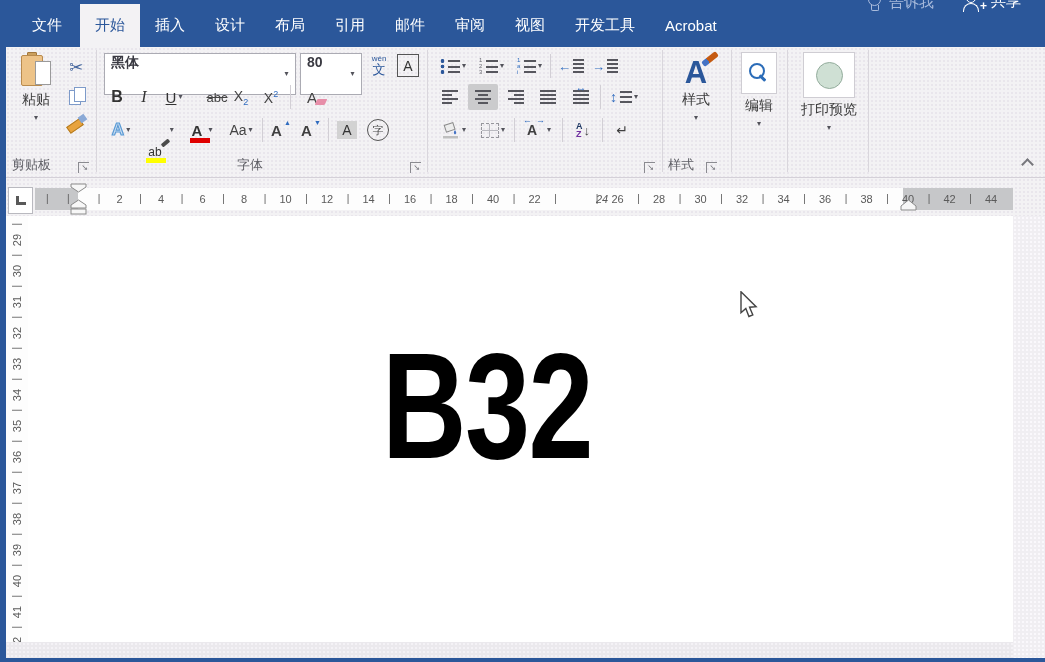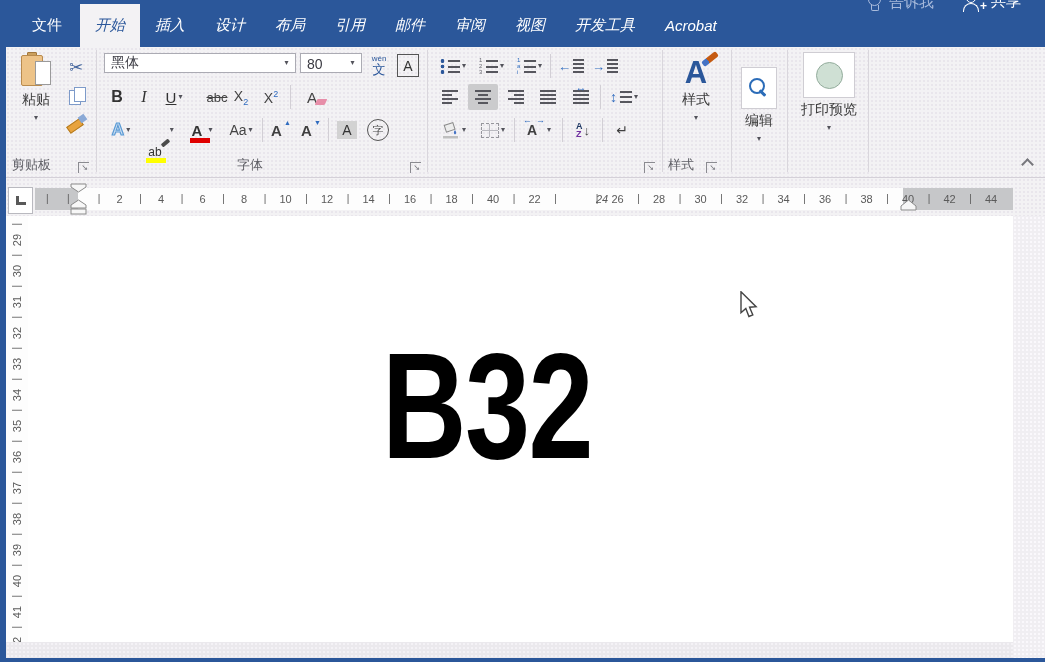--- a/index.html
+++ b/index.html
@@ -49,21 +49,21 @@
   .clip .page { position:absolute; right:0; top:9px; width:16px; height:24px; background:#fff; border:1px solid #9a9a9a; }
   .scissors { font-size:17px; color:#41639c; }
   .copyico { position:relative; width:18px; height:18px; }
   .copyico::before { content:""; position:absolute; left:1px; top:4px; width:10px; height:13px; background:#fff; border:1px solid #7d9ac9; }
   .copyico::after  { content:""; position:absolute; left:6px; top:1px; width:10px; height:13px; background:#fff; border:1px solid #7d9ac9; }
   .painter { position:relative; width:24px; height:22px; }
   .painter::before { content:""; position:absolute; left:3px; top:10px; width:14px; height:6px; background:#e8a33d; border:1px solid #b27a20; transform:rotate(-35deg); }
   .painter::after  { content:""; position:absolute; right:2px; top:3px; width:7px; height:7px; background:#8aa9d6; transform:rotate(-35deg); }
 
   
-  .combo { position:absolute; background:#fff; border:1px solid #ababb3; display:flex; align-items:flex-end; font-size:14px; color:#3a3a42; height:20px; }
+  .combo { position:absolute; background:#fff; border:1px solid #ababb3; display:flex; align-items:flex-start; font-size:14px; color:#3a3a42; height:42px;font-weight:bold; }
   .combo .val { padding-left:6px; flex:1; white-space:nowrap; overflow:hidden; }
   .combo .dd-btn { width:17px; align-self:stretch; display:flex; align-items:center; justify-content:center; }
   .fbtn { position:absolute; height:26px; display:flex; align-items:center; justify-content:center; gap:2px; font-size:15px; color:#333; border-radius:2px; }
   .bold { font-weight:bold; font-size:16px; }
   .ital { font-style:italic; font-family:"Liberation Serif","DejaVu Serif",serif; font-size:16px; }
   .und { text-decoration:underline; font-size:15px; }
   .strike { text-decoration:line-through; font-size:13px; color:#444; }
   .subsup { font-size:14px; color:#444; }
   .subsup sub,.subsup sup { font-size:9px; color:#2f6bbf; }
   .clearfmt { position:relative; font-size:15px; color:#444; }
@@ -160,21 +160,21 @@
   .scrollstrip { position:absolute; left:1007px; top:0; width:32px; height:446px; background:#f0eef2;
     background-image:radial-gradient(circle,#faf8fc 0.8px,transparent 1px); background-size:4px 4px; }
   .doc-text { position:absolute; left:66px; top:112px; width:830px; text-align:center; font-size:150px; font-weight:bold; color:#000; line-height:1.05; transform:scaleX(0.78); letter-spacing:-2px; }
   .cursor { position:absolute; left:736px; top:291px; z-index:60; }
 </style>
 </head>
 <body>
 
 <div class="tabbar">
   <div class="tab file">文件</div>
-  <div id="tabs-main" style="display:flex;align-items:flex-end;height:47px;font-style:italic;">
+  <div id="tabs-main" style="display:flex;align-items:flex-end;height:47px;">
       <div class="tab sel">开始</div>
       <div class="tab">插入</div>
       <div class="tab">设计</div>
       <div class="tab">布局</div>
       <div class="tab">引用</div>
       <div class="tab">邮件</div>
       <div class="tab">审阅</div>
       <div class="tab">视图</div>
       <div class="tab">开发工具</div>
       <div class="tab">Acrobat</div>
@@ -416,21 +416,21 @@
   <div class="bigbtn" style="left:660px;top:5px;width:60px;height:100px">
     <span class="bigA">
         <span class="A">A</span>
       </span>
     <span class="lbl">样式</span>
     <span class="dd">▾</span>
   </div>
   <div class="glabel" style="left:662px">样式</div>
   <div class="launcher" style="left:700px">↘</div>
 
-  <div class="bigbtn" style="left:730px;top:20px;width:46px;height:100px">
+  <div class="bigbtn" style="left:730px;top:5px;width:46px;height:100px">
     <span class="iconbox" style="width:36px;height:42px">
         <span class="mag"></span>
       </span>
     <span class="lbl">编辑</span>
     <span class="dd">▾</span>
   </div>
 
   <div class="bigbtn" style="left:790px;top:5px;width:66px;height:100px">
     <span class="iconbox" style="width:52px;height:46px">
         <span class="ppcircle"></span>

